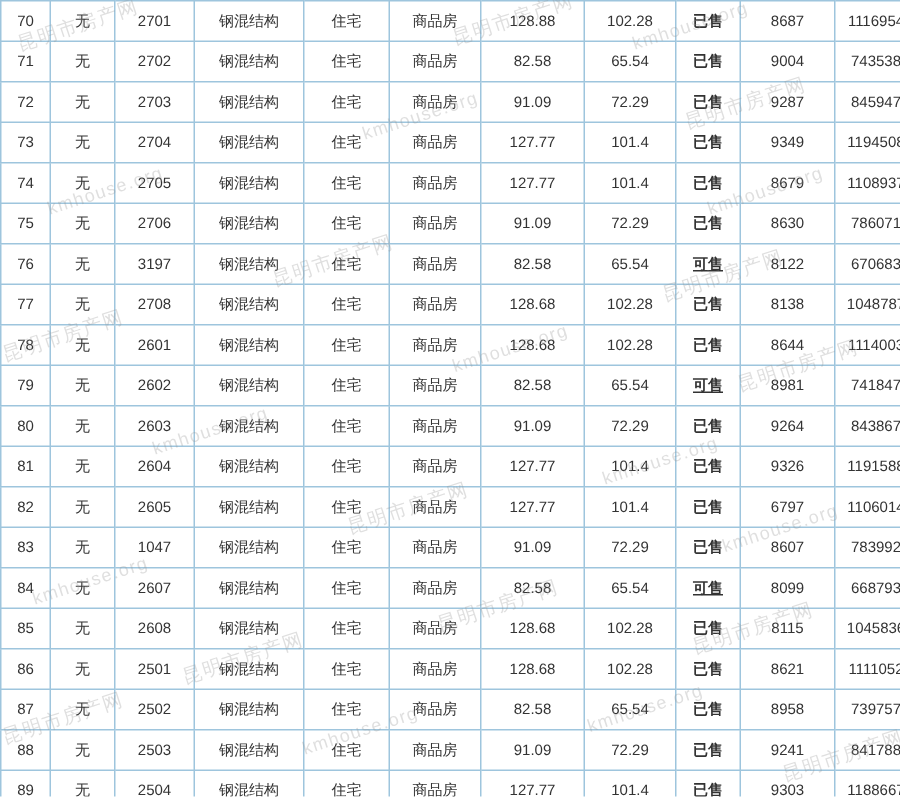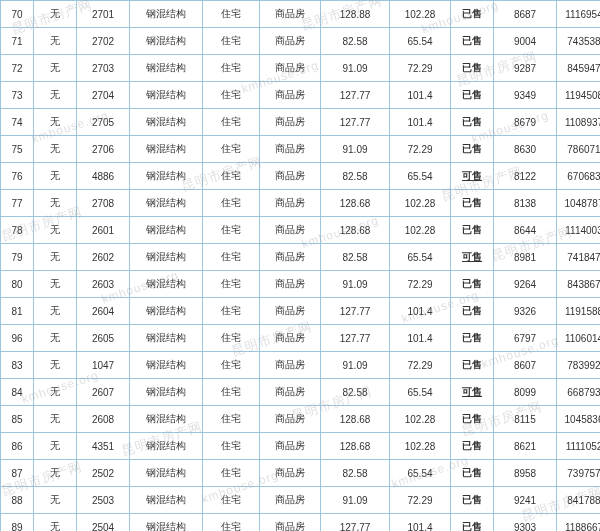--- a/index.html
+++ b/index.html
@@ -142,21 +142,21 @@
         <td class="c-type">商品房</td>
         <td class="c-area1">91.09</td>
         <td class="c-area2">72.29</td>
         <td class="c-status s-sold">已售</td>
         <td class="c-price">8630</td>
         <td class="c-total">786071</td>
       </tr>
       <tr>
         <td class="c-idx">76</td>
         <td class="c-none">无</td>
-        <td class="c-room">4886</td>
+        <td class="c-room">3197</td>
         <td class="c-struct">钢混结构</td>
         <td class="c-use">住宅</td>
         <td class="c-type">商品房</td>
         <td class="c-area1">82.58</td>
         <td class="c-area2">65.54</td>
         <td class="c-status s-avail">可售</td>
         <td class="c-price">8122</td>
         <td class="c-total">670683</td>
       </tr>
       <tr>
@@ -218,21 +218,21 @@
         <td class="c-struct">钢混结构</td>
         <td class="c-use">住宅</td>
         <td class="c-type">商品房</td>
         <td class="c-area1">127.77</td>
         <td class="c-area2">101.4</td>
         <td class="c-status s-sold">已售</td>
         <td class="c-price">9326</td>
         <td class="c-total">1191588</td>
       </tr>
       <tr>
-        <td class="c-idx">96</td>
+        <td class="c-idx">82</td>
         <td class="c-none">无</td>
         <td class="c-room">2605</td>
         <td class="c-struct">钢混结构</td>
         <td class="c-use">住宅</td>
         <td class="c-type">商品房</td>
         <td class="c-area1">127.77</td>
         <td class="c-area2">101.4</td>
         <td class="c-status s-sold">已售</td>
         <td class="c-price">6797</td>
         <td class="c-total">1106014</td>
@@ -272,21 +272,21 @@
         <td class="c-type">商品房</td>
         <td class="c-area1">128.68</td>
         <td class="c-area2">102.28</td>
         <td class="c-status s-sold">已售</td>
         <td class="c-price">8115</td>
         <td class="c-total">1045836</td>
       </tr>
       <tr>
         <td class="c-idx">86</td>
         <td class="c-none">无</td>
-        <td class="c-room">4351</td>
+        <td class="c-room">2501</td>
         <td class="c-struct">钢混结构</td>
         <td class="c-use">住宅</td>
         <td class="c-type">商品房</td>
         <td class="c-area1">128.68</td>
         <td class="c-area2">102.28</td>
         <td class="c-status s-sold">已售</td>
         <td class="c-price">8621</td>
         <td class="c-total">1111052</td>
       </tr>
       <tr>

